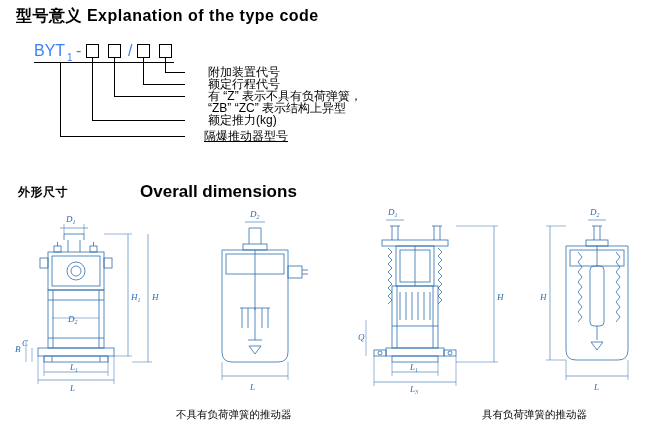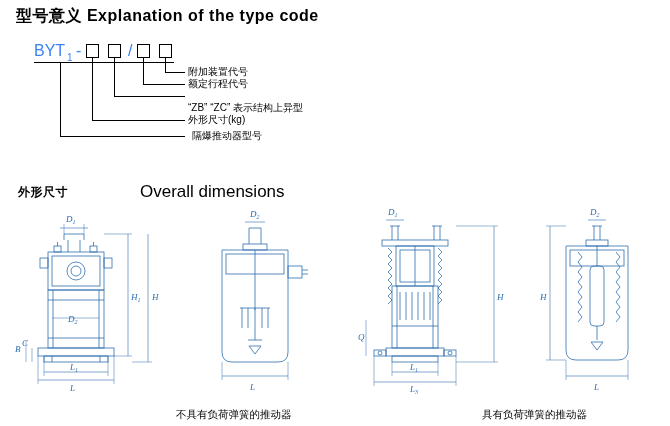--- a/index.html
+++ b/index.html
@@ -25,21 +25,21 @@
   
   .title-cn {
     position: absolute;
     font-weight: bold;
     font-size: 16px;
     letter-spacing: 0.5px;
     white-space: nowrap;
   }
   .title-en {
     position: absolute;
-    font-weight: normal;
+    font-weight: bold;
     font-size: 17px;
     white-space: nowrap;
   }
   #type-code-title { left: 16px; top: 6px; }
   #dims-title-cn { left: 18px; top: 184px; font-size: 12px; }
   #dims-title-en { left: 140px; top: 182px; }
 
   
   .code-text {
     position: absolute;
@@ -80,24 +80,25 @@
     width: 1px;
     background: #000;
   }
   .leader-h {
     position: absolute;
     height: 1px;
     background: #000;
   }
   .leg-label {
     position: absolute;
-    font-size: 10px;
+    font-size: 12px;
     white-space: nowrap;
     color: #000;
     line-height: 12px;
+    margin-left: 20px;
   }
 
   
   .caption {
     position: absolute;
     font-size: 10.5px;
     white-space: nowrap;
     color: #000;
   }
   #caption-left { left: 176px; top: 408px; }
@@ -147,23 +148,24 @@
   <div class="leader-h" style="left:114px; top:96px; width:71px;"></div>
 
   <div class="leader-v" style="left:92px; top:58px; height:62px;"></div>
   <div class="leader-h" style="left:92px; top:120px; width:93px;"></div>
 
   <div class="leader-v" style="left:60px; top:63px; height:73px;"></div>
   <div class="leader-h" style="left:60px; top:136px; width:125px;"></div>
 
   <div class="leg-label" style="left:188px; top:66px;">附加装置代号</div>
   <div class="leg-label" style="left:188px; top:78px;">额定行程代号</div>
+  <div class="leg-label" style="left:188px; top:90px;">有 “Z” 表示不具有负荷弹簧，</div>
   <div class="leg-label" style="left:188px; top:102px;text-align:center;">“ZB” “ZC” 表示结构上异型</div>
-  <div class="leg-label" style="left:188px; top:114px;">外形尺寸(kg)</div>
-  <div class="leg-label" style="left:192px; top:130px;">隔爆推动器型号</div>
+  <div class="leg-label" style="left:188px; top:114px;">额定推力(kg)</div>
+  <div class="leg-label" style="left:184px; top:130px;text-decoration:underline;">隔爆推动器型号</div>
 
   <div class="title-cn" id="dims-title-cn">外形尺寸</div>
   <div class="title-en" id="dims-title-en">Overall dimensions</div>
 
   <svg id="drawings" viewBox="0 0 670 210">
     <g stroke="#2f6fae" fill="none" stroke-width="0.8">
 
       <g>
 
         <line x1="64" y1="34" x2="84" y2="34"></line>

